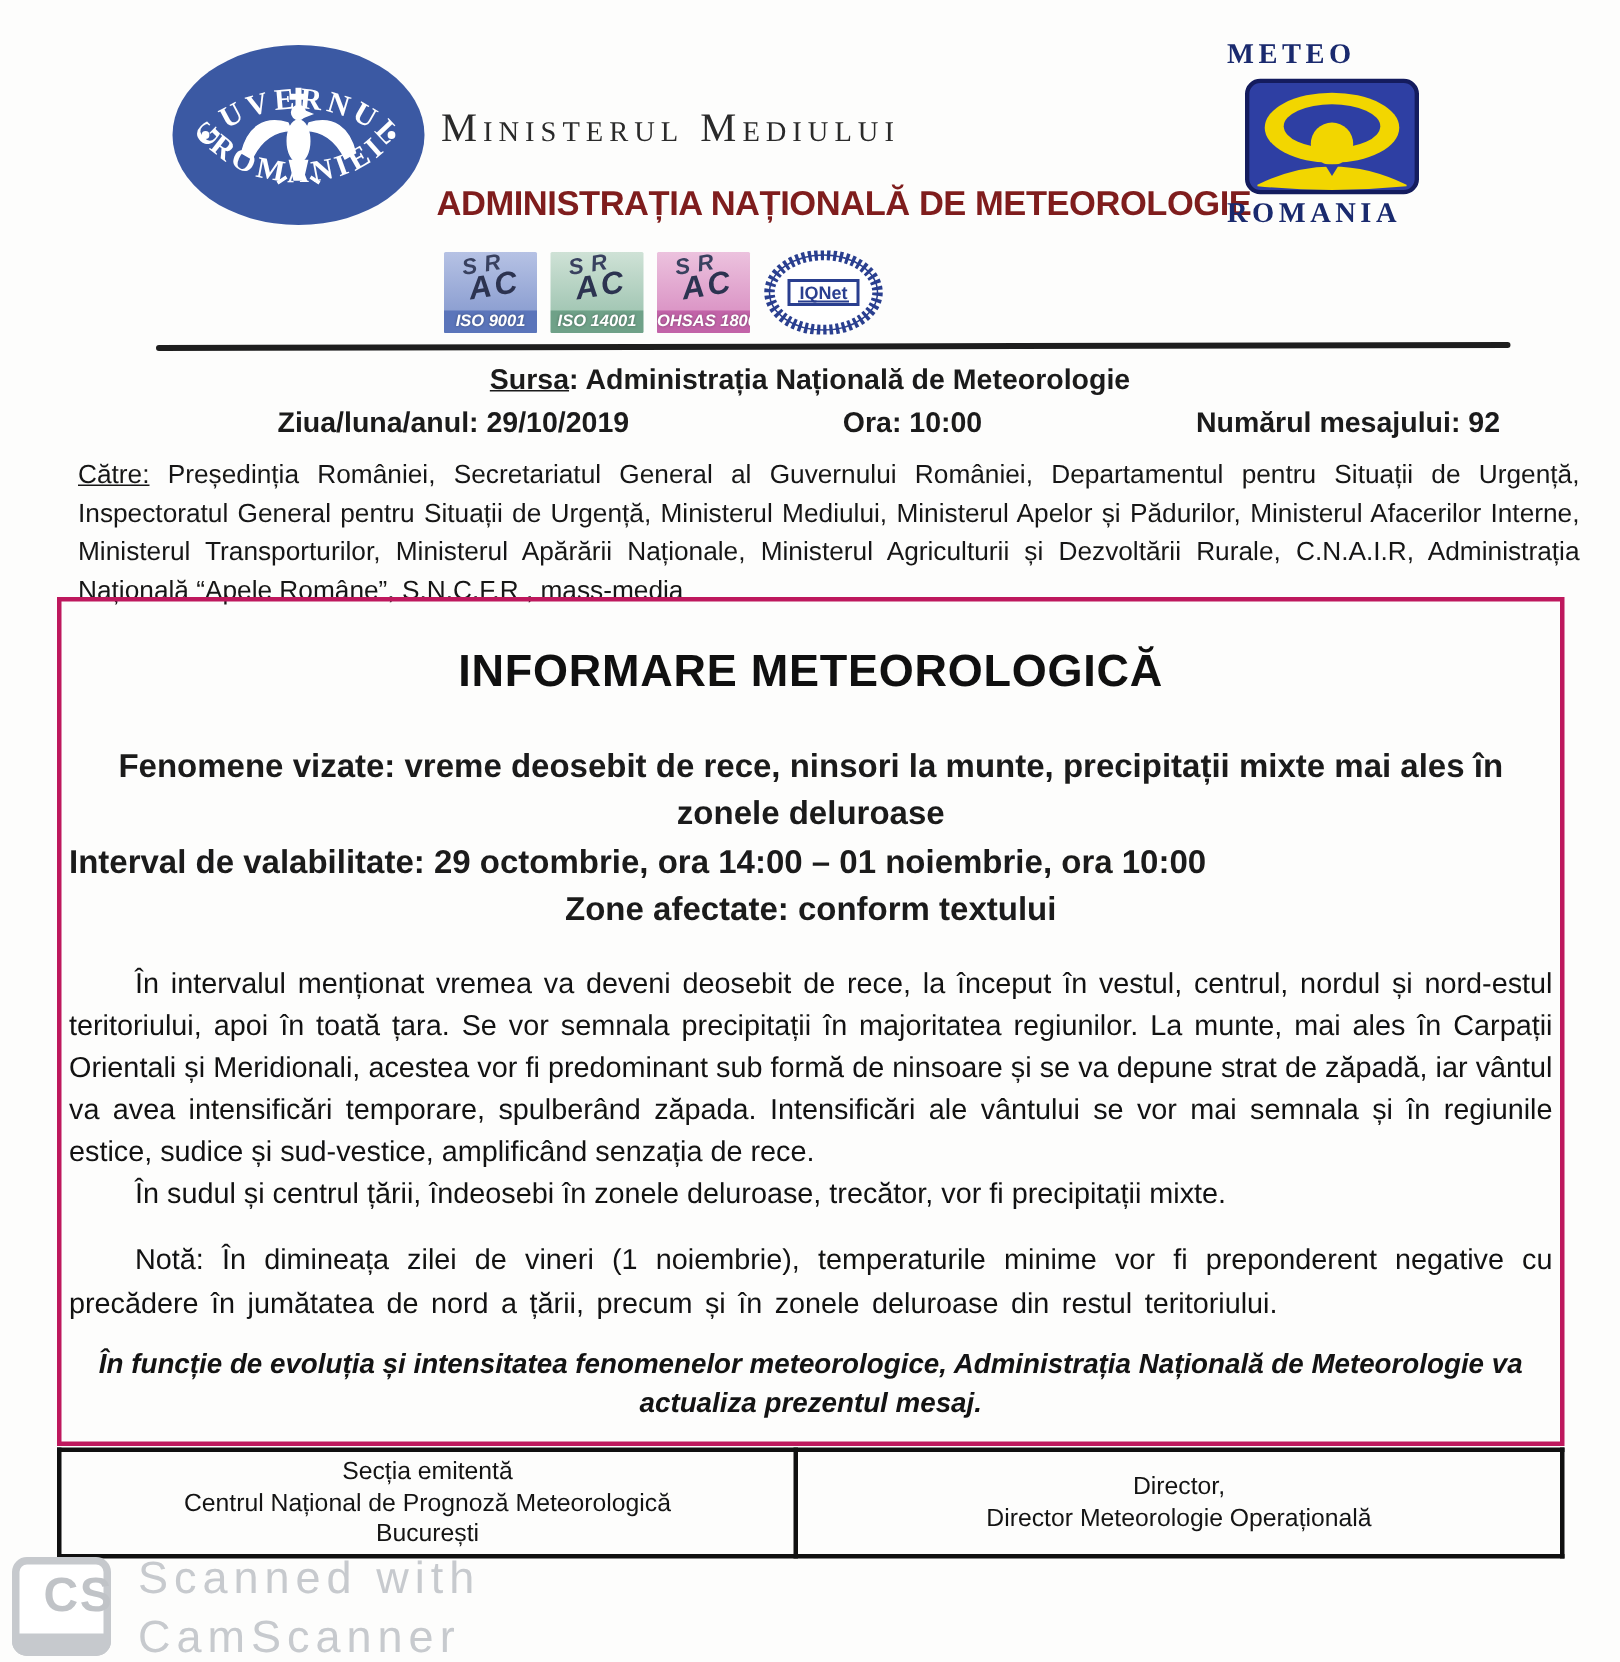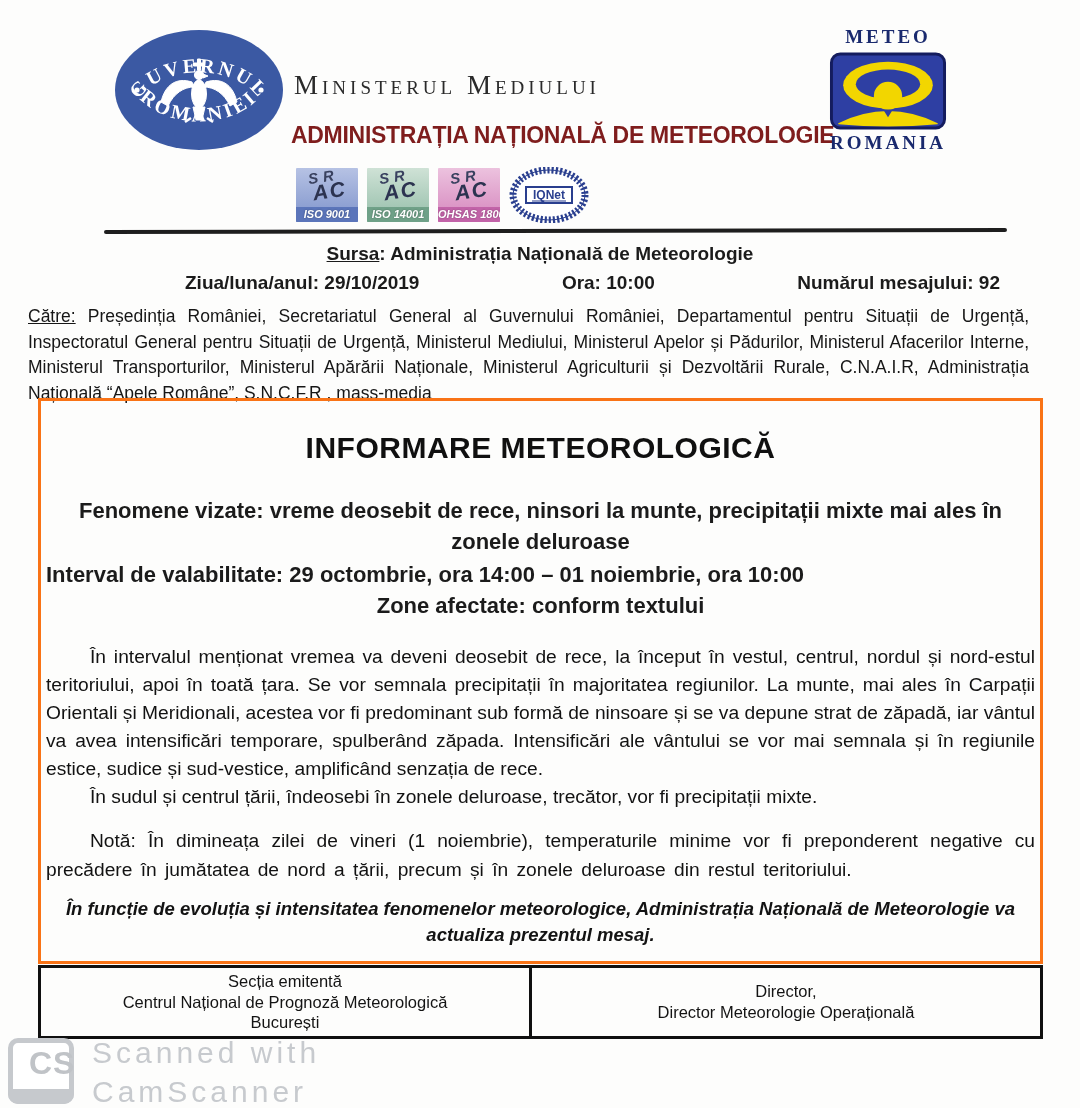--- a/index.html
+++ b/index.html
@@ -25,44 +25,44 @@
   .badge { position:relative; width:62px; height:54px; overflow:hidden; border-radius:1px; }
   .badge .sr { position:absolute; top:0px; left:50%; transform:translateX(-62%) rotate(-9deg);
     font-weight:800; font-size:15px; color:#39415f; letter-spacing:5px; font-style:italic; }
   .badge .ac { position:absolute; top:11px; left:50%; transform:translateX(-42%) rotate(-9deg);
     font-weight:800; font-size:21px; color:#2c3350; font-style:italic; letter-spacing:2px; }
   .badge .band { position:absolute; bottom:0; left:0; right:0; font-size:11px; font-weight:700;
     font-style:italic; color:#fff; text-align:center; padding:1px 0 2px;
     text-shadow:0 0 2px rgba(0,0,0,.35); white-space:nowrap; }
   .iqnet { width:80px; height:56px; }
 
-  .meteo-logo { position:absolute; left:818px; top:26px; width:140px; text-align:center; }
+  .meteo-logo { position:absolute; left:818px; top:26px; width:140px; }
   .meteo-word {
     font-family:"Liberation Serif", serif; font-weight:700; font-size:19px;
     letter-spacing:3px; color:#1a2a6e;
   }
   .meteo-emblem { width:118px; height:78px; margin:4px auto 2px; display:block; }
 
   .rule { position:absolute; top:229px; left:104px; width:903px; height:4px;
     background:#1e1e1e; border-radius:2px; transform:rotate(-0.12deg); }
 
   
   .source-line { position:absolute; top:243px; left:0; width:1080px; text-align:center;
     font-weight:700; font-size:19px; }
   .u { text-decoration:underline; }
   .meta-row { position:absolute; top:272px; left:185px; width:815px;
     display:flex; justify-content:space-between; font-weight:700; font-size:19px; }
 
   
-  .recipients { position:absolute; top:304px; left:28px; width:1001px;
+  .recipients { position:absolute; top:304px; left:52px; width:1001px;
     font-size:17.5px; line-height:25.5px; text-align:justify; color:#161616; }
 
   
   .main-box { position:absolute; top:398px; left:38px; width:1005px; height:566px;
-    border:3px solid #f97316; padding:14px 5px 0; overflow:hidden; }
+    border:3px solid #be185d; padding:14px 5px 0; overflow:hidden; }
   .bulletin-title { text-align:center; font-size:30px; font-weight:700;
     letter-spacing:0.5px; margin-top:16px; color:#101010; }
   .phenomena { margin-top:30px; text-align:center; font-weight:700; font-size:22px;
     line-height:31px; }
   .interval  { text-align:left; font-weight:700; font-size:22px; line-height:31px; margin-top:2px; }
   .zones     { text-align:center; font-weight:700; font-size:22px; line-height:31px; }
   .bodytext  { margin-top:22px; font-size:19.2px; line-height:28px;
     text-align:justify; text-indent:44px; color:#121212; }
   .bodytext2 { font-size:19.2px; line-height:28px; text-indent:44px; color:#121212; }
   .note      { margin-top:16px; font-size:19.2px; line-height:28.5px;

